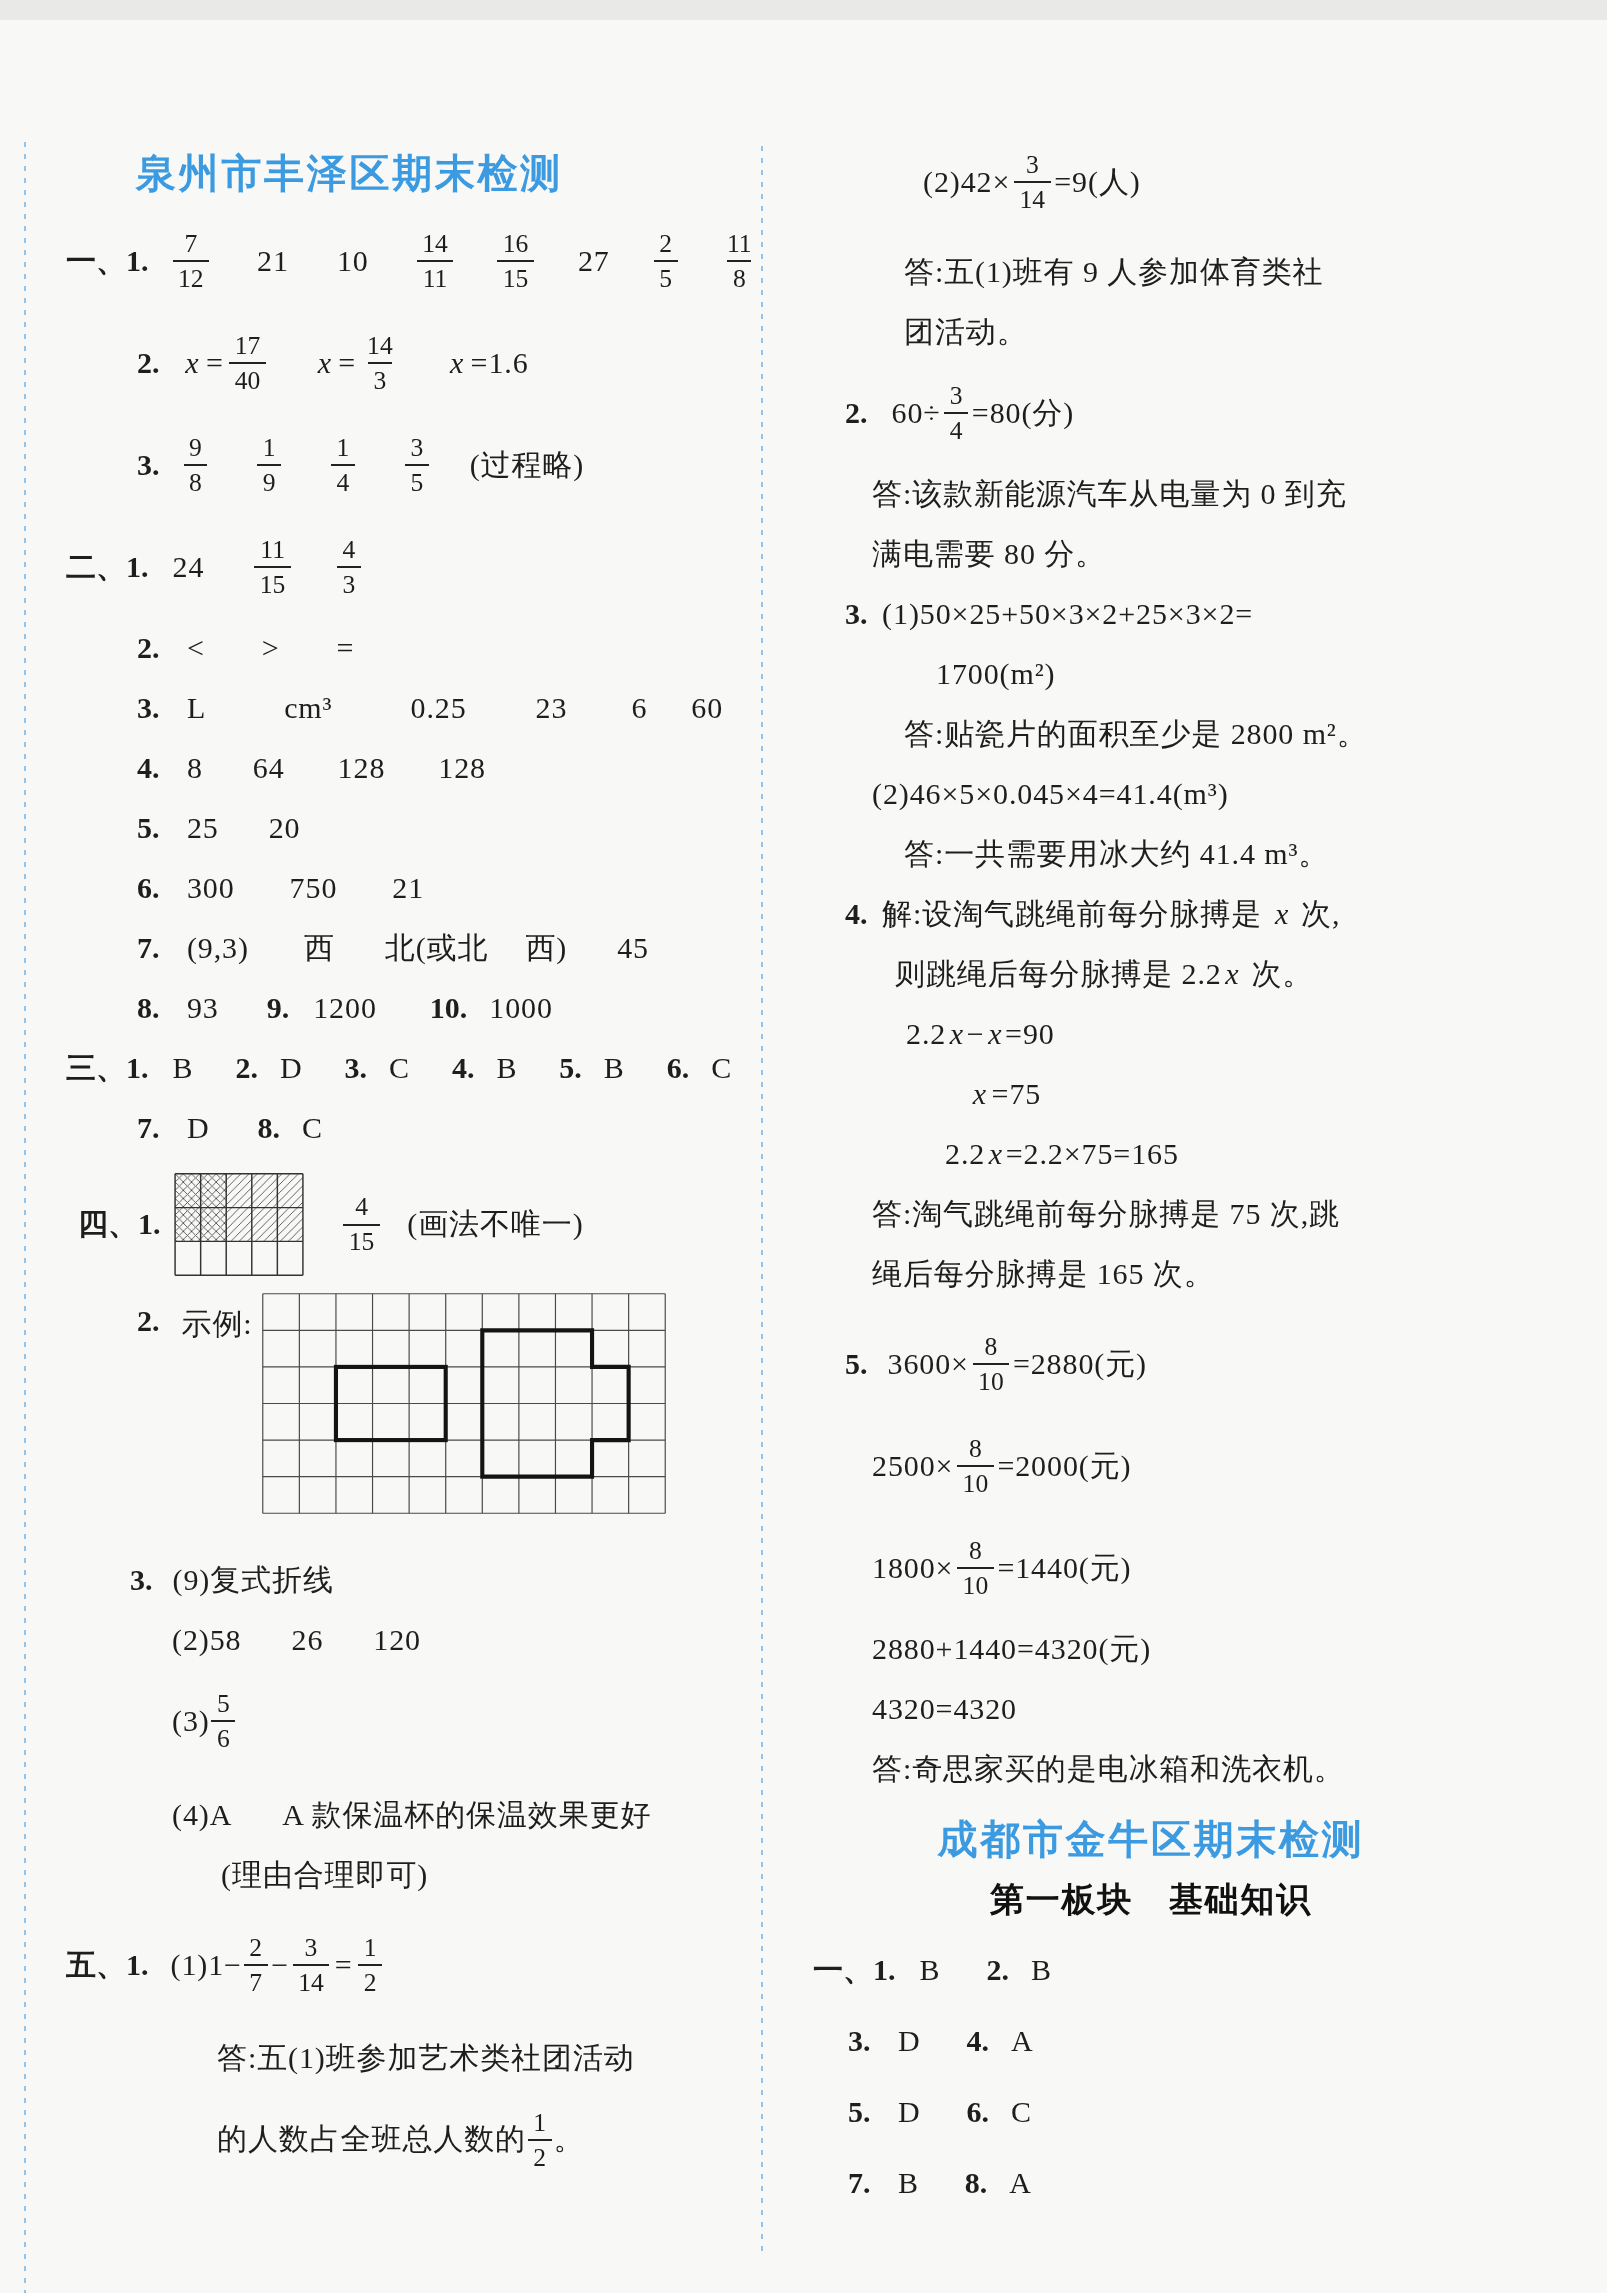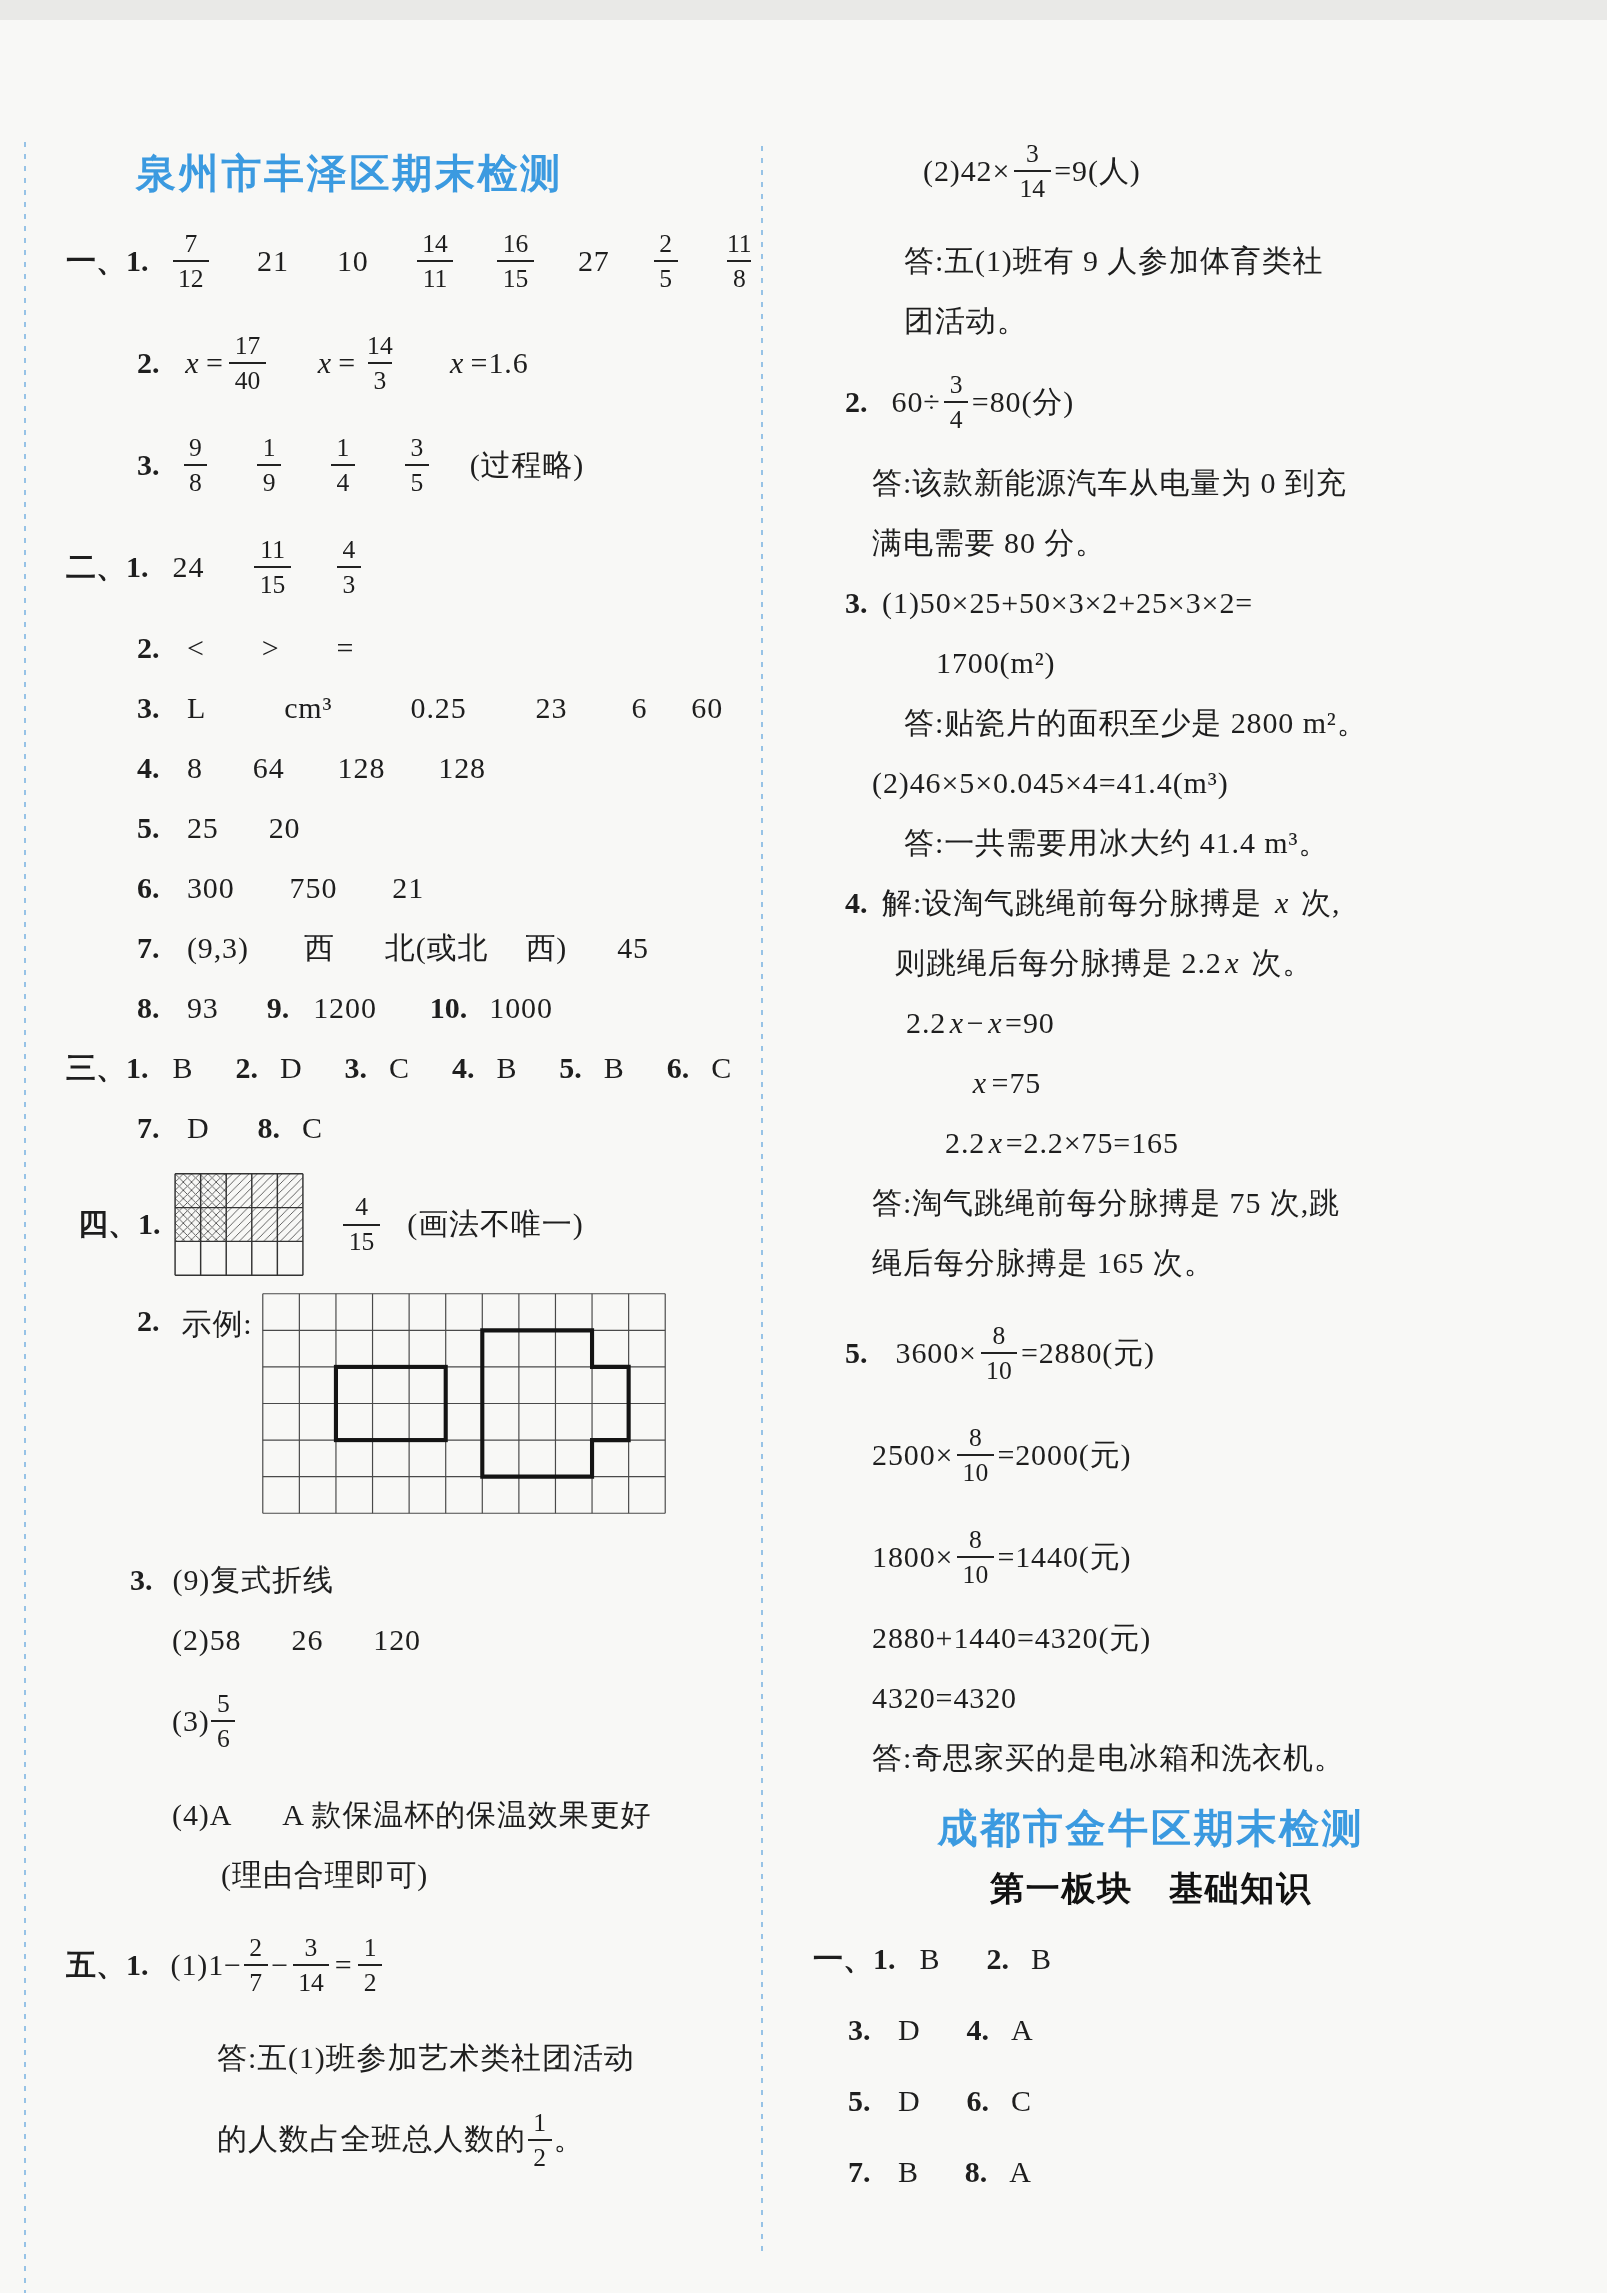--- a/index.html
+++ b/index.html
@@ -5,21 +5,21 @@
   html,body{margin:0;padding:0;background:#dcdcda;}
   .page{position:relative;width:1607px;height:2293px;background:#f8f8f6;overflow:hidden;
         font-family:"Liberation Serif","DejaVu Serif",serif;color:#1e1e1e;}
   .top-strip{position:absolute;top:0;left:0;right:0;height:20px;background:#e9e9e7;}
   .edge-dash{position:absolute;left:24px;top:142px;bottom:0;width:1.8px;
         background:repeating-linear-gradient(to bottom,#97c3e6 0 4.6px,transparent 4.6px 12px);}
   .col-divider{position:absolute;left:761px;top:146px;height:2111px;width:1.8px;
         background:repeating-linear-gradient(to bottom,#97c3e6 0 4.6px,transparent 4.6px 12px);}
   .col{position:absolute;}
   .col.left{left:66px;top:137px;width:681px;}
-  .col.right{left:813px;top:120px;width:731px;}
+  .col.right{left:813px;top:131px;width:731px;}
   .col-title{font-size:40px;font-weight:bold;text-align:center;letter-spacing:2.7px;color:#3b9ae0;}
   .left-title{width:567px;height:73px;line-height:73px;}
   .right-title{width:676px;height:64px;line-height:64px;margin-top:9.1px;}
   .col-subtitle{width:676px;height:55px;line-height:55px;font-size:34px;font-weight:bold;
         text-align:center;letter-spacing:1.8px;color:#111;}
   .line{display:flex;align-items:center;font-size:30px;}
   .pl{height:60px;}
   .fl{height:102px;}
   .hatch-line{height:133px;}
   .ex-line{height:241px;align-items:flex-start;}
@@ -376,21 +376,21 @@
           <span class="txt" style="margin-left: 1.8px;">=2.2×75=165</span>
         </div>
         <div class="line pl" style="margin-left: 59px;">
           <span class="txt" style="margin-left: 0px;">答:淘气跳绳前每分脉搏是 75 次,跳</span>
         </div>
         <div class="line pl" style="margin-left: 59px;">
           <span class="txt" style="margin-left: 0px;">绳后每分脉搏是 165 次。</span>
         </div>
         <div class="line fl" style="margin-left: 32px; margin-top: 9.1px;">
           <span class="lab" style="margin-left: 0px;">5.</span>
-          <span class="txt" style="margin-left: 28px;">3600×</span>
+          <span class="txt" style="margin-left: 20px;">3600×</span>
           <span class="frac" style="margin-left: 3.7px;">
             <span class="num">8</span>
             <span class="den">10</span>
           </span>
           <span class="txt" style="margin-left: 3.7px;">=2880(元)</span>
         </div>
         <div class="line fl" style="margin-left: 59px;">
           <span class="txt" style="margin-left: 0px;">2500×</span>
           <span class="frac" style="margin-left: 3.7px;">
             <span class="num">8</span>

